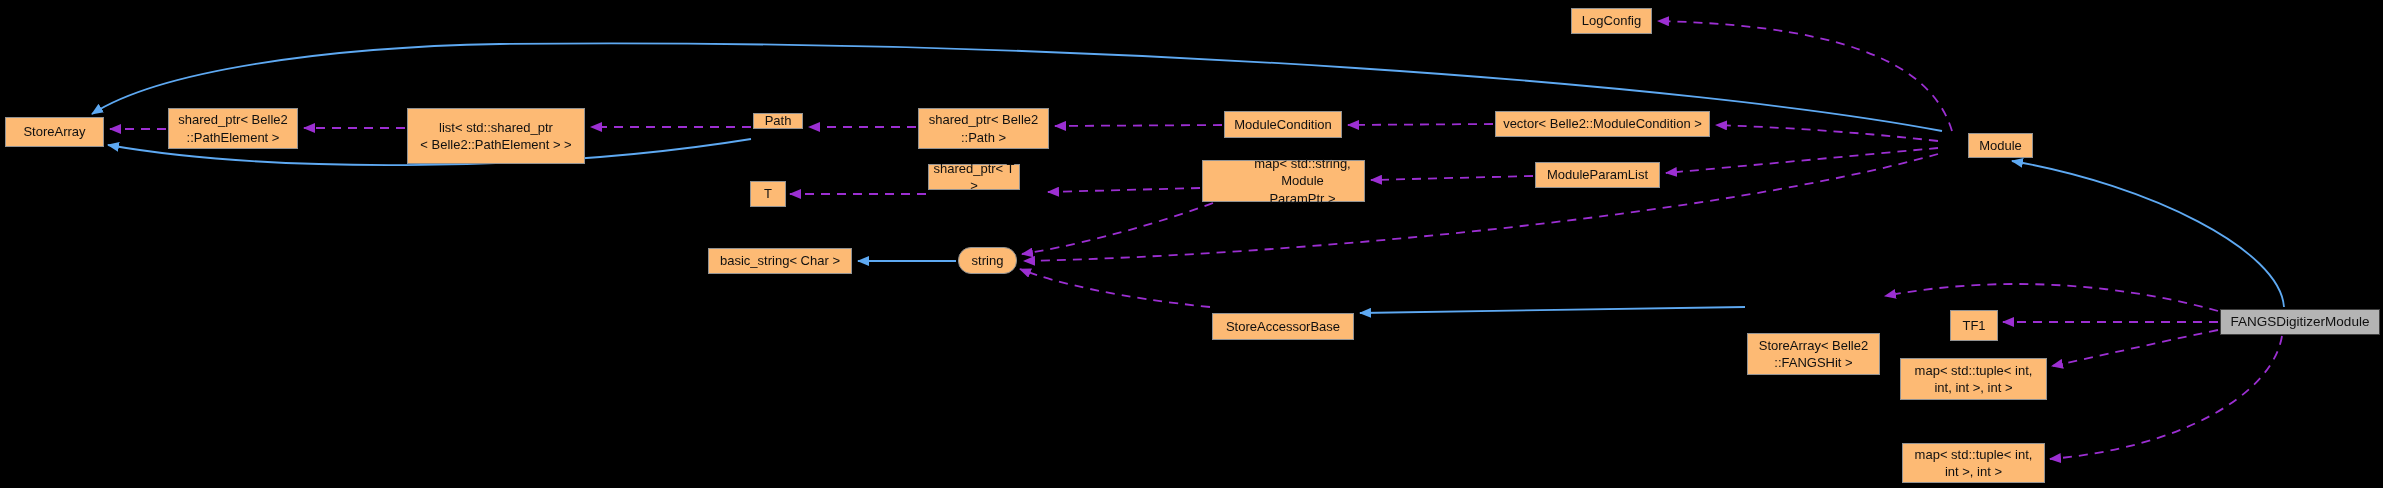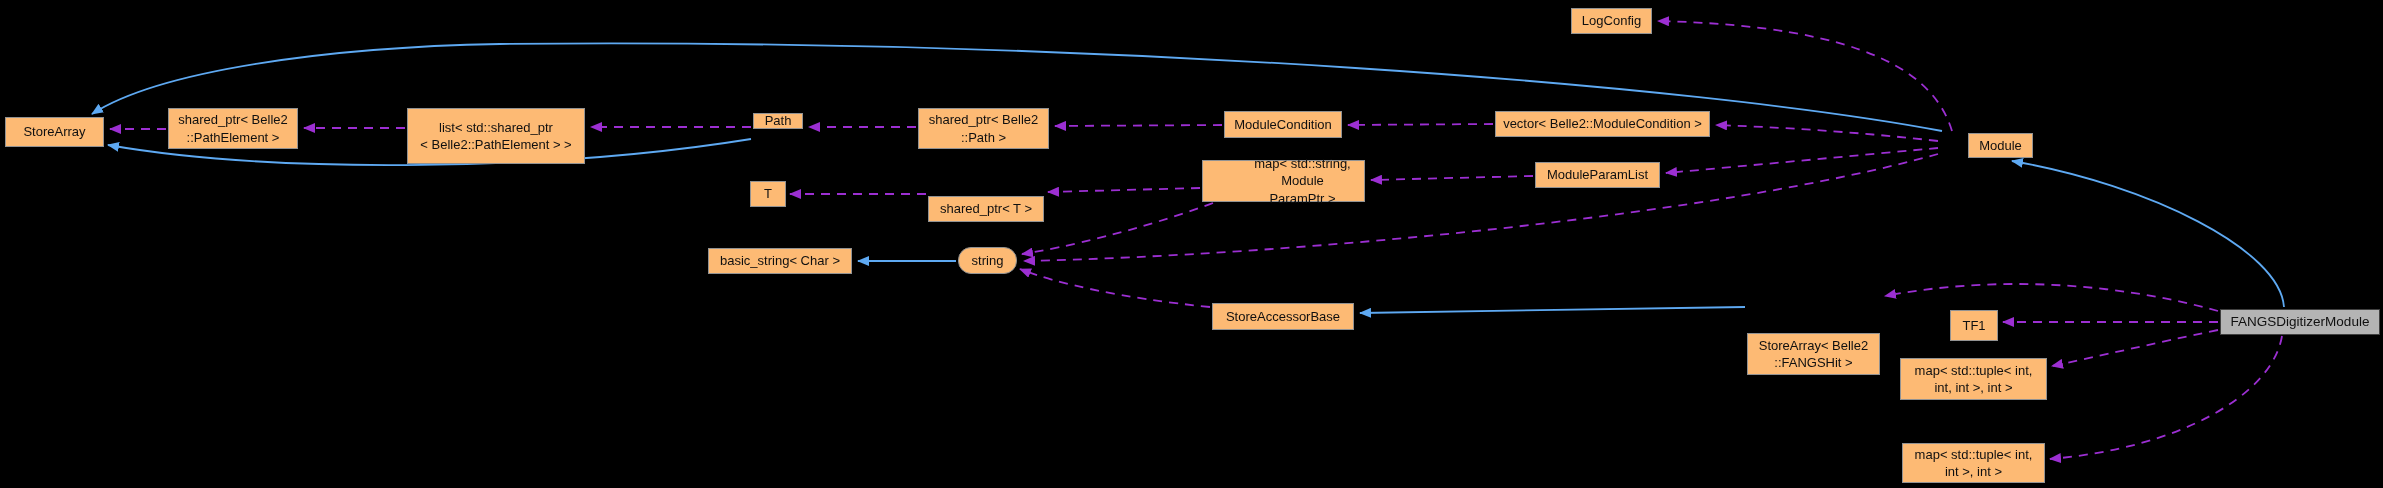--- a/index.html
+++ b/index.html
@@ -91,27 +91,27 @@
   <div class="node" style="left:168px; top:108px; width:130px; height:41px;">shared_ptr&lt; Belle2
 ::PathElement &gt;</div>
   <div class="node" style="left:407px; top:108px; width:178px; height:56px;">list&lt; std::shared_ptr
 &lt; Belle2::PathElement &gt; &gt;</div>
   <div class="node" style="left:753px; top:113px; width:50px;  height:16px;">Path</div>
   <div class="node" style="left:918px; top:108px; width:131px; height:41px;">shared_ptr&lt; Belle2
 ::Path &gt;</div>
   <div class="node" style="left:1224px;top:111px; width:118px; height:27px;">ModuleCondition</div>
   <div class="node" style="left:1495px;top:111px; width:215px; height:26px;">vector&lt; Belle2::ModuleCondition &gt;</div>
   <div class="node" style="left:750px; top:181px; width:36px;  height:26px;">T</div>
-  <div class="node" style="left:928px; top:196px; width:116px; height:26px;">shared_ptr&lt; T &gt;</div>
+  <div class="node" style="left:928px; top:164px; width:92px; height:26px;">shared_ptr&lt; T &gt;</div>
   <div class="node" style="left:1202px;top:160px; width:163px; height:42px;padding-left:38px;">map&lt; std::string, Module
 ParamPtr &gt;</div>
   <div class="node" style="left:1535px;top:162px; width:125px; height:26px;">ModuleParamList</div>
   <div class="node" style="left:708px; top:248px; width:144px; height:26px;">basic_string&lt; Char &gt;</div>
   <div class="node" style="left:958px; top:247px; width:59px;  height:27px;border-radius:13px;">string</div>
-  <div class="node" style="left:1212px;top:303px; width:142px; height:27px;">StoreAccessorBase</div>
+  <div class="node" style="left:1212px;top:313px; width:142px; height:27px;">StoreAccessorBase</div>
   <div class="node" style="left:1747px;top:287px; width:133px; height:42px;margin-top:46px;">StoreArray&lt; Belle2
 ::FANGSHit &gt;</div>
   <div class="node" style="left:1571px;top:8px;   width:81px;  height:26px;">LogConfig</div>
   <div class="node" style="left:1940px;top:133px; width:65px;  height:25px;margin-left:28px;">Module</div>
   <div class="node" style="left:1950px;top:310px; width:48px;  height:31px;">TF1</div>
   <div class="node" style="left:1900px;top:358px; width:147px; height:42px;">map&lt; std::tuple&lt; int,
 int, int &gt;, int &gt;</div>
   <div class="node" style="left:1902px;top:443px; width:143px; height:40px;">map&lt; std::tuple&lt; int,
 int &gt;, int &gt;</div>
   <div class="node highlight" style="left:2220px;top:309px; width:160px; height:26px;">FANGSDigitizerModule</div>

